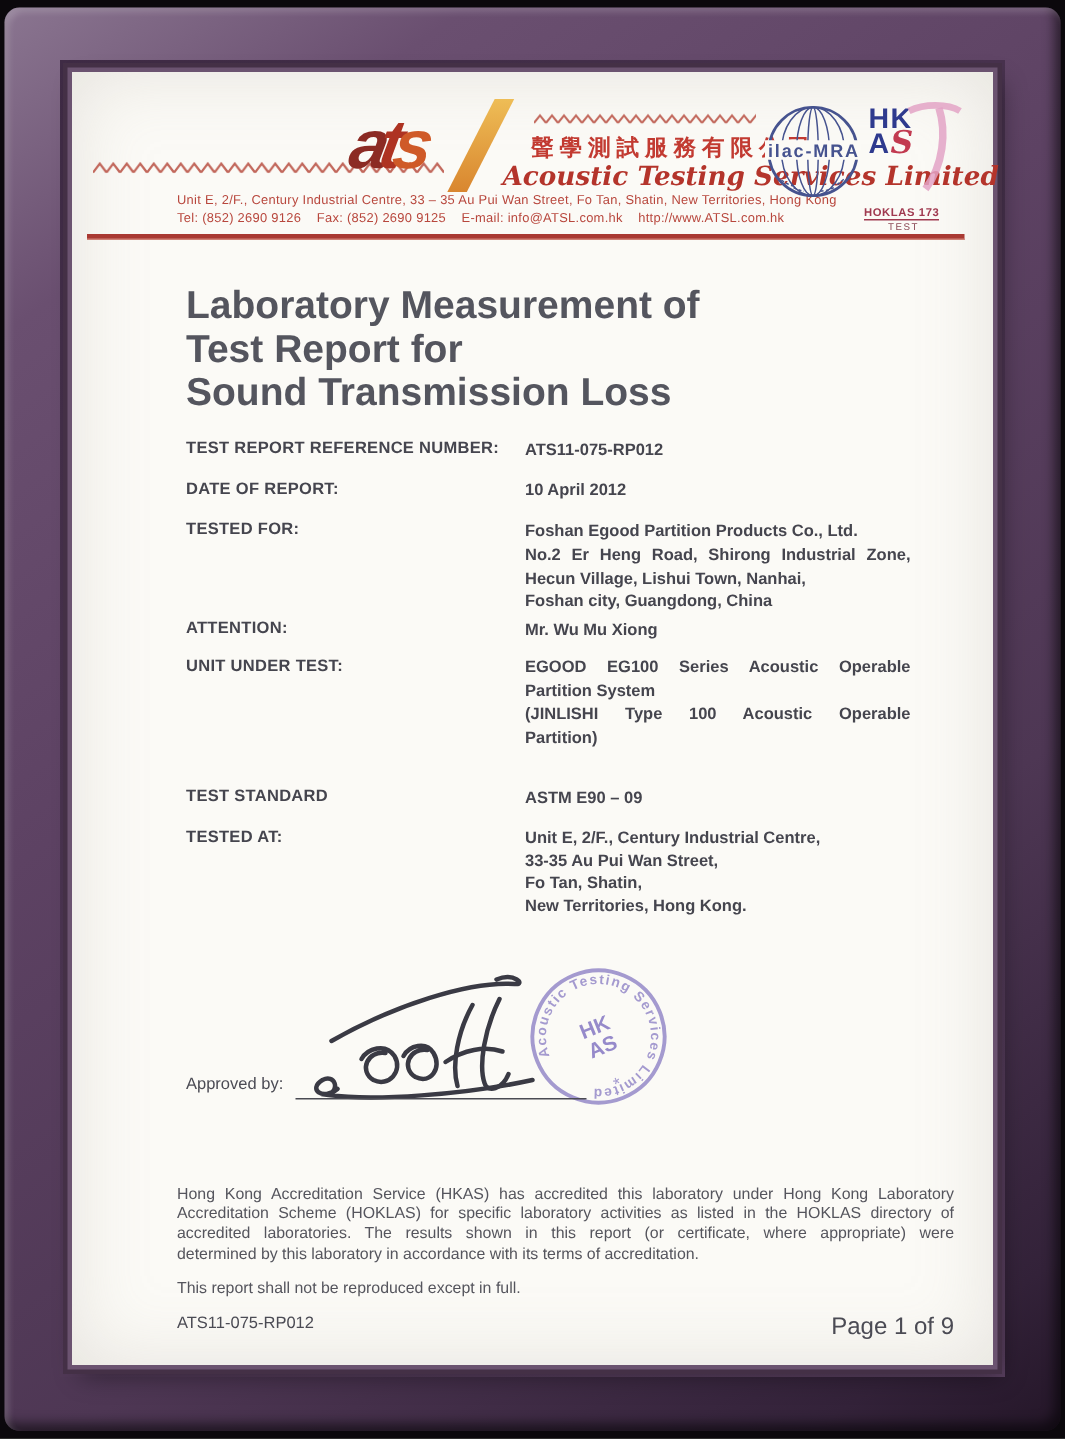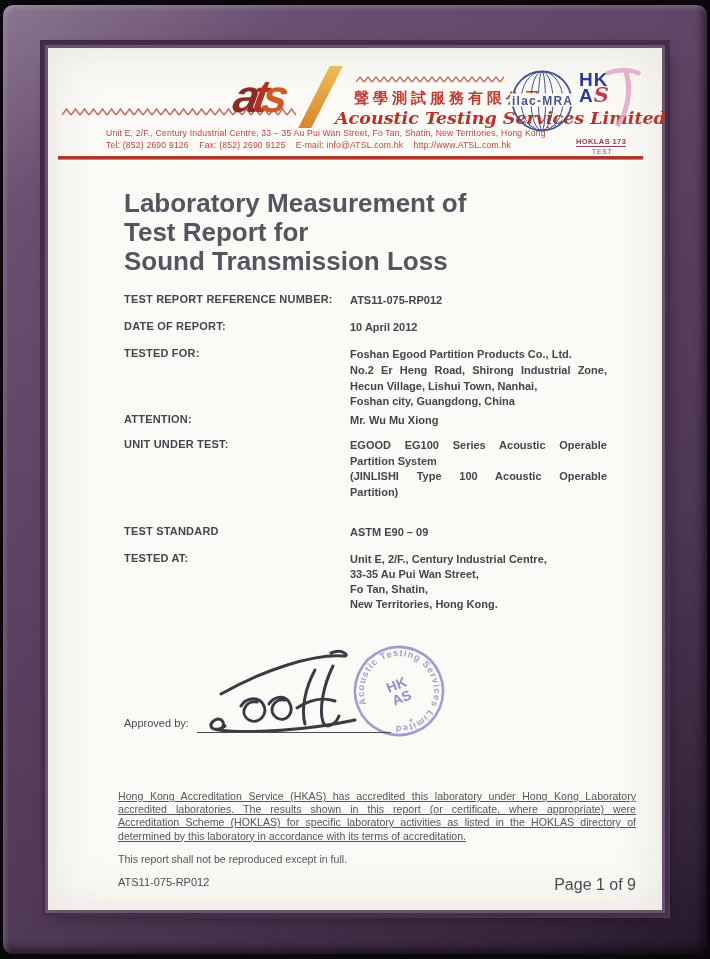--- a/index.html
+++ b/index.html
@@ -19,39 +19,39 @@
   .abs{position:absolute;}
   
   .logo-letters{left:186px;top:22px;font-size:46px;font-weight:bold;font-style:italic;
         letter-spacing:-6px;transform:skewX(-10deg);line-height:52px;}
   .logo-a{color:#8c2b24;} .logo-t{color:#ae3322;} .logo-s{color:#cf5a28;}
   .logo-slash{left:266px;top:18px;width:13px;height:62px;transform:skewX(-27deg);
         background:linear-gradient(180deg,#eebd56,#d9862f);}
   .cn{left:306px;top:41px;font-size:15px;font-weight:bold;color:#c23a31;letter-spacing:4px;white-space:nowrap;}
   .script{left:287px;top:60px;font-size:17.5px;font-style:italic;font-weight:600;color:#b4342b;
         font-family:"DejaVu Serif","Liberation Serif",serif;white-space:nowrap;}
-  .addr{left:10px;font-size:8.6px;color:#b8473d;white-space:pre;letter-spacing:.2px;padding-left:48px;}
+  .addr{left:22px;font-size:8.6px;color:#b8473d;white-space:pre;letter-spacing:.2px;padding-left:48px;}
   .rule{left:10px;top:108px;width:585px;height:3px;background:#a93932;border-bottom:1px solid #d08176;}
   .hk-row{font-weight:900;color:#2e3a8e;font-size:19px;line-height:15px;letter-spacing:1px;}
   .hk-s{color:#c23a50;font-style:italic;font-family:"DejaVu Serif",serif;font-size:21px;}
   .hoklas{left:528px;top:89px;font-size:7.5px;font-weight:bold;color:#a03a50;
         border-bottom:1px solid #a03a50;letter-spacing:.4px;}
   .hoklas-sub{left:544px;top:100px;font-size:6.5px;color:#8c4a56;letter-spacing:1px;}
   
   .title{left:76px;top:141px;font-size:26px;font-weight:bold;color:#54555e;line-height:29px;}
   
   .lbl{left:76px;font-size:11px;font-weight:bold;letter-spacing:.2px;}
   .val{left:302px;width:257px;font-size:11px;font-weight:bold;line-height:15.5px;}
   .stretch{text-align:justify;text-align-last:justify;}
   
   .approved{left:76px;top:669px;font-size:11px;color:#4b4b54;}
   .sigline{left:149px;top:684px;width:194px;border-top:1.6px solid #4a4a52;}
   .name{left:150px;top:689px;font-size:11px;font-weight:bold;color:#3f3f48;line-height:12.8px;}
   
-  .footpara{left:70px;top:742px;width:518px;font-size:10.6px;color:#55555d;line-height:13.2px;text-decoration:underline;}
+  .footpara{left:70px;top:742px;width:518px;font-size:10.6px;color:#55555d;line-height:13.2px;}
   .footnote{left:70px;top:805px;font-size:10.6px;color:#55555d;}
   .ref{left:70px;top:828px;font-size:11px;color:#4b4b54;}
   .pageno{top:828px;right:26px;font-size:16px;color:#4b4b54;}
 </style>
 </head>
 <body>
 
 <div class="stage">
   <div class="frame"></div>
   <div class="frame-ridge"></div>
@@ -175,22 +175,22 @@
       <text x="48" y="46" text-anchor="middle" font-family="Liberation Sans,sans-serif" font-size="14" font-weight="bold" fill="#7d6fc0">HK</text>
       <text x="48" y="60" text-anchor="middle" font-family="Liberation Sans,sans-serif" font-size="14" font-weight="bold" fill="#7d6fc0">AS</text>
       <text x="48" y="86" text-anchor="middle" font-size="12" fill="#8f83c6">*</text>
     </svg>
 
     <div class="abs approved">Approved by:</div>
     <div class="abs sigline"></div>
 
     <div class="abs footpara">
       <div class="stretch">Hong Kong Accreditation Service (HKAS) has accredited this laboratory under Hong Kong Laboratory</div>
+      <div class="stretch">Accreditation Scheme (HOKLAS) for specific laboratory activities as listed in the HOKLAS directory of</div>
       <div class="stretch">accredited laboratories. The results shown in this report (or certificate, where appropriate) were</div>
-      <div class="stretch">Accreditation Scheme (HOKLAS) for specific laboratory activities as listed in the HOKLAS directory of</div>
       <div>determined by this laboratory in accordance with its terms of accreditation.</div>
     </div>
     <div class="abs footnote">This report shall not be reproduced except in full.</div>
     <div class="abs ref">ATS11-075-RP012</div>
     <div class="abs pageno">Page 1 of 9</div>
 
   </div>
 </div>
 
 </body></html>

